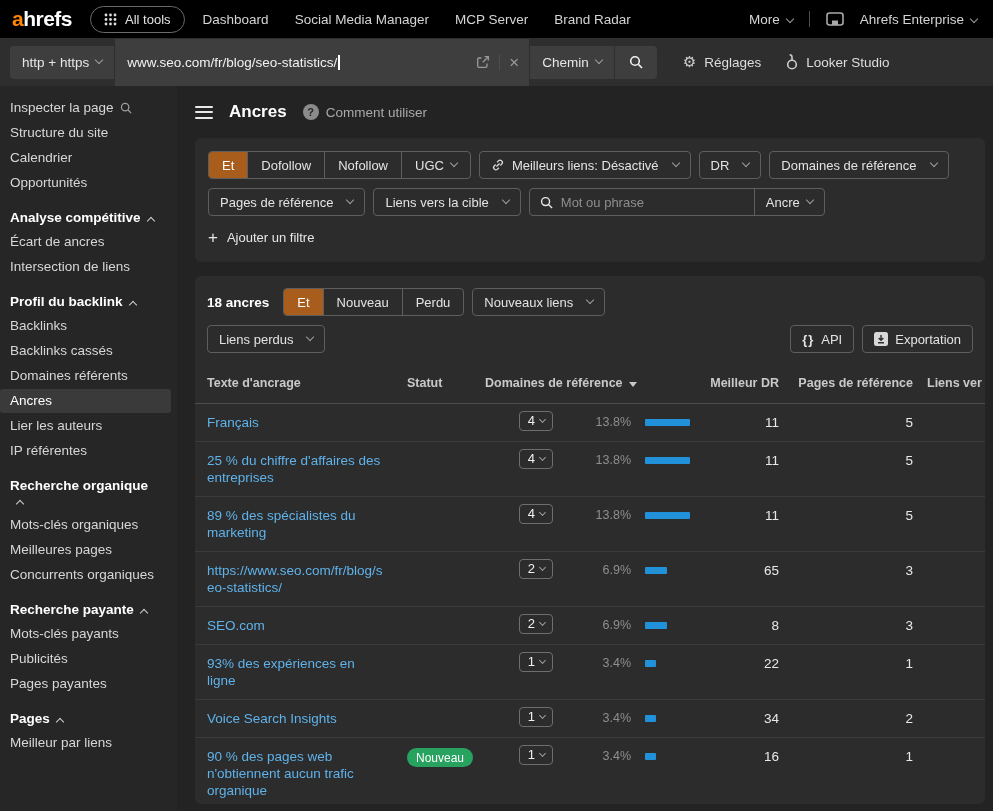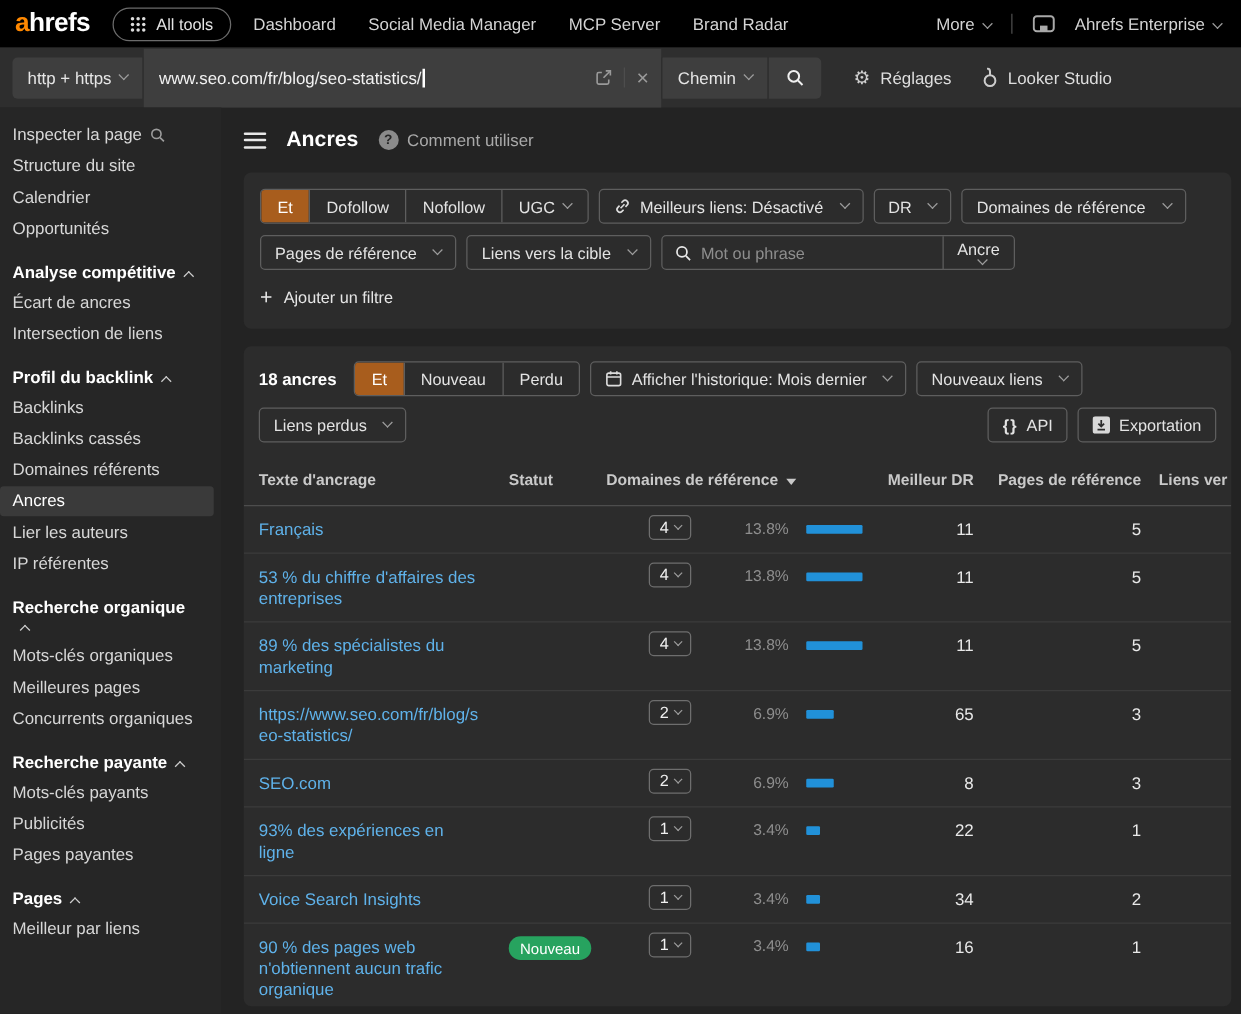--- a/index.html
+++ b/index.html
@@ -61,21 +61,21 @@
   .seg { display:inline-flex; border:1px solid #5e5e5e; border-radius:4px; overflow:hidden; height:28px; }
   .seg .sbt { background:transparent; border:none; border-left:1px solid #5e5e5e; color:#e3e3e3; font-size:13px; padding:0 13px;
               height:100%; display:inline-flex; align-items:center; cursor:pointer; font-family:inherit; }
   .seg .sbt:first-child { border-left:none; }
   .seg .active { background:#a85d1d; color:#fff; }
   .btn { display:inline-flex; align-items:center; gap:7px; height:28px; border:1px solid #5e5e5e; border-radius:4px;
          background:transparent; color:#e3e3e3; font-size:13px; padding:0 11px; cursor:pointer; font-family:inherit; }
   .sgrp { display:inline-flex; align-items:center; height:28px; border:1px solid #5e5e5e; border-radius:4px; }
   .sgrp .sinput { display:flex; align-items:center; gap:8px; padding:0 10px; width:224px; color:#8e8e8e; font-size:13px; }
   .sgrp .ssep { width:1px; height:27px; background:#5e5e5e; }
-  .sgrp .sanchor { padding:0 11px; font-size:13px; color:#e3e3e3; display:flex; align-items:center; cursor:pointer;flex-direction:column; }
+  .sgrp .sanchor { padding:0 11px; font-size:13px; color:#e3e3e3; display:flex; align-items:center; cursor:pointer; }
   .addf { display:inline-flex; align-items:center; gap:9px; color:#e6e6e6; font-size:13px; margin-top:4px; cursor:pointer; }
   .plus { font-size:17px; color:#e6e6e6; line-height:1; }
 
   .tablepanel { padding:12px 0 0 0; height:528px; overflow:hidden; }
   .trow { display:flex; align-items:center; gap:8px; padding:0 12px; margin-bottom:9px; }
   .count { font-size:13.5px; font-weight:bold; color:#fff; margin-right:6px; }
   .trow2 { justify-content:space-between; }
   .right-tools { display:flex; gap:8px; }
   .braces { font-size:13px; font-weight:bold; letter-spacing:1px; }
 
@@ -311,32 +311,20 @@
 
     <section class="panel tablepanel">
       <div class="trow">
         <span class="count">18 ancres</span>
         <div class="seg">
           <button class="sbt active">Et</button>
           <button class="sbt">Nouveau</button>
           <button class="sbt">Perdu</button>
         </div>
         <button class="btn">
-          <span>
-            <svg width="14" height="14" viewBox="0 0 14 14" fill="none" stroke="#dddddd" stroke-width="1.3">
-                <rect x="1.5" y="2.5" width="11" height="10" rx="1.5"></rect>
-                <line x1="1.5" y1="5.6" x2="12.5" y2="5.6"></line>
-                <line x1="4.5" y1="1" x2="4.5" y2="3.6"></line>
-                <line x1="9.5" y1="1" x2="9.5" y2="3.6"></line>
-              </svg>
-          </span>
-          <span>Afficher l'historique: Mois dernier</span>
-            <i class="cv"></i>
-        </button>
-        <button class="btn">
             <span>Nouveaux liens</span>
             <i class="cv"></i>
           </button>
       </div>
       <div class="trow trow2">
         <button class="btn">
             <span>Liens perdus</span>
             <i class="cv"></i>
           </button>
         <div class="right-tools">
@@ -376,21 +364,21 @@
           <span class="pct">13.8%</span>
           <span class="barwrap">
               <span class="bar" style="display: block; width: 45px;"></span>
             </span>
           <span class="num dr">11</span>
           <span class="num pg">5</span>
           <span></span>
         </div>
 
         <div class="row">
-          <a class="anchor" href="#">53 % du chiffre d'affaires des entreprises</a>
+          <a class="anchor" href="#">25 % du chiffre d'affaires des entreprises</a>
           <span class="statcell"></span>
           <span class="dd">
               <span class="ddv">4</span>
               <i class="cv"></i>
             </span>
           <span class="pct">13.8%</span>
           <span class="barwrap">
               <span class="bar" style="display: block; width: 45px;"></span>
             </span>
           <span class="num dr">11</span>

